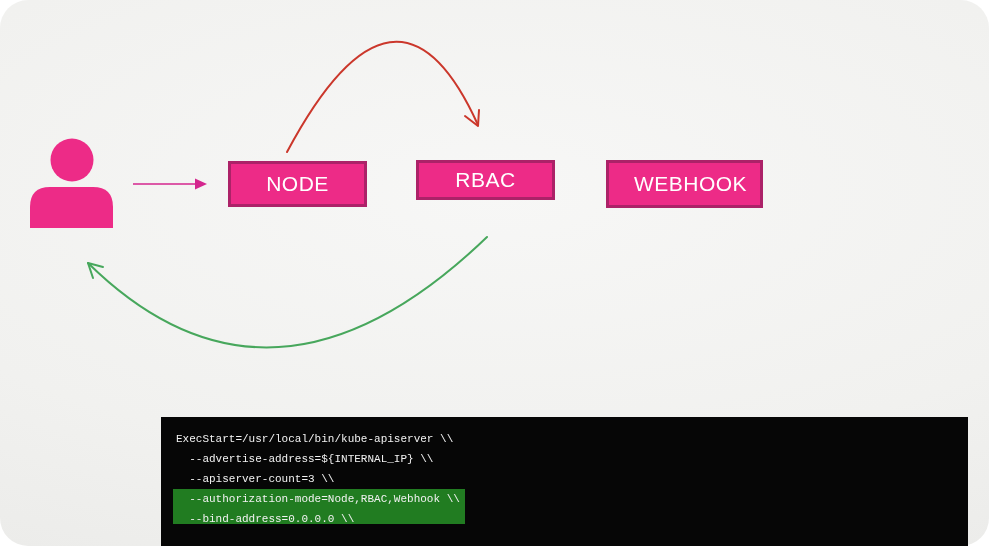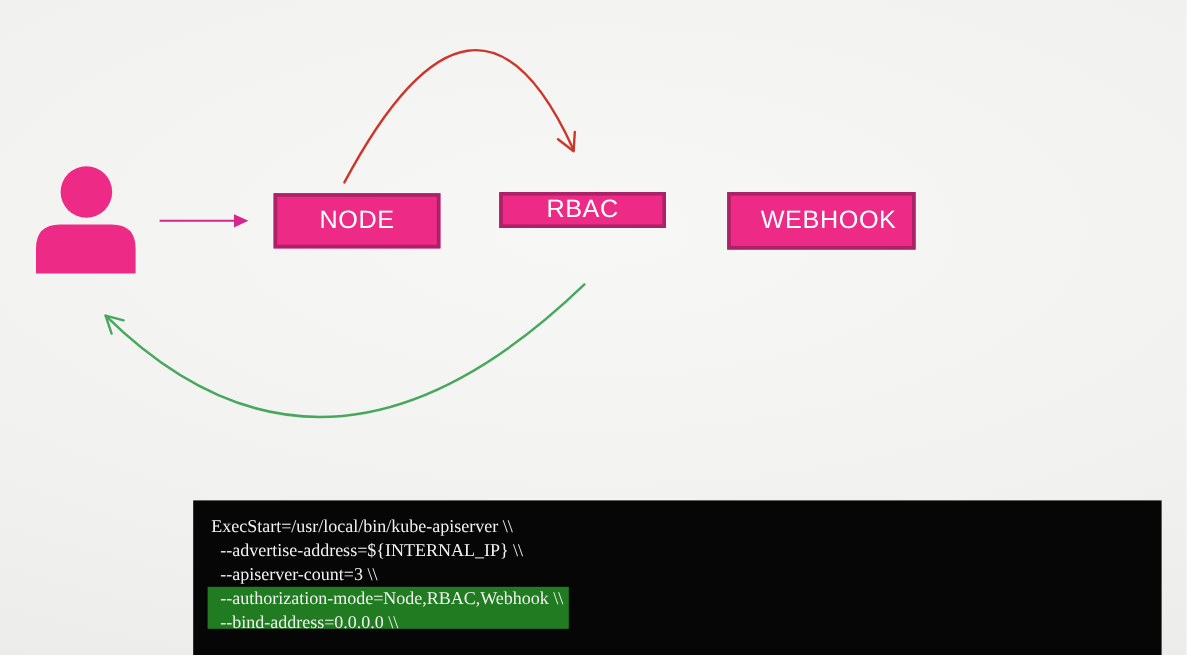--- a/index.html
+++ b/index.html
@@ -8,20 +8,21 @@
     width: 989px;
     height: 546px;
     overflow: hidden;
     font-family: "Liberation Sans", sans-serif;
   }
   .screen {
     position: relative;
     width: 989px;
     height: 546px;
     background: radial-gradient(120% 90% at 50% 35%, #f7f7f6 0%, #f1f1ef 55%, #e9e9e7 100%);
+    border-radius: 28px;
   }
   svg.overlay {
     position: absolute;
     left: 0; top: 0;
     width: 989px; height: 546px;
     pointer-events: none;
   }
   
   .person-fill { fill: var(--pink, #ed2b87); }
   
@@ -38,33 +39,33 @@
     background: var(--pink, #ed2b87);
     border: 3px solid var(--pink-border, #ac2268);
     color: #ffffff;
     display: flex;
     align-items: center;
     justify-content: center;
     font-size: 21px;
     letter-spacing: 0.5px;
   }
   .box.node    { left: 228px; top: 161px; width: 139px; height: 46px; }
-  .box.rbac    { left: 416px; top: 160px; width: 139px; height: 30px; }
+  .box.rbac    { left: 416px; top: 160px; width: 139px; height: 40px; }
   .box.webhook { left: 606px; top: 160px; width: 157px; height: 48px; padding-left: 12px; }
   
   .terminal {
     position: absolute;
     left: 161px;
     top: 417px;
     width: 807px;
     height: 129px;
     background: var(--term-bg, #060606);
     color: var(--term-fg, #f2f2f2);
-    font-family: Liberation Serif, serif;
-    font-size: 15px;
+    font-family: Liberation Mono, monospace;
+    font-size: 11px;
     line-height: 20px;
     padding: 12px 0 0 15px;
     box-sizing: border-box;
   }
   .tline { height: 20px; white-space: pre; }
   .tline > span { white-space: pre; }
   .tline > span.hl {
     background: var(--hl-green, #217c21);
     display: inline-block;
     padding: 0 5px 15px 3px;

